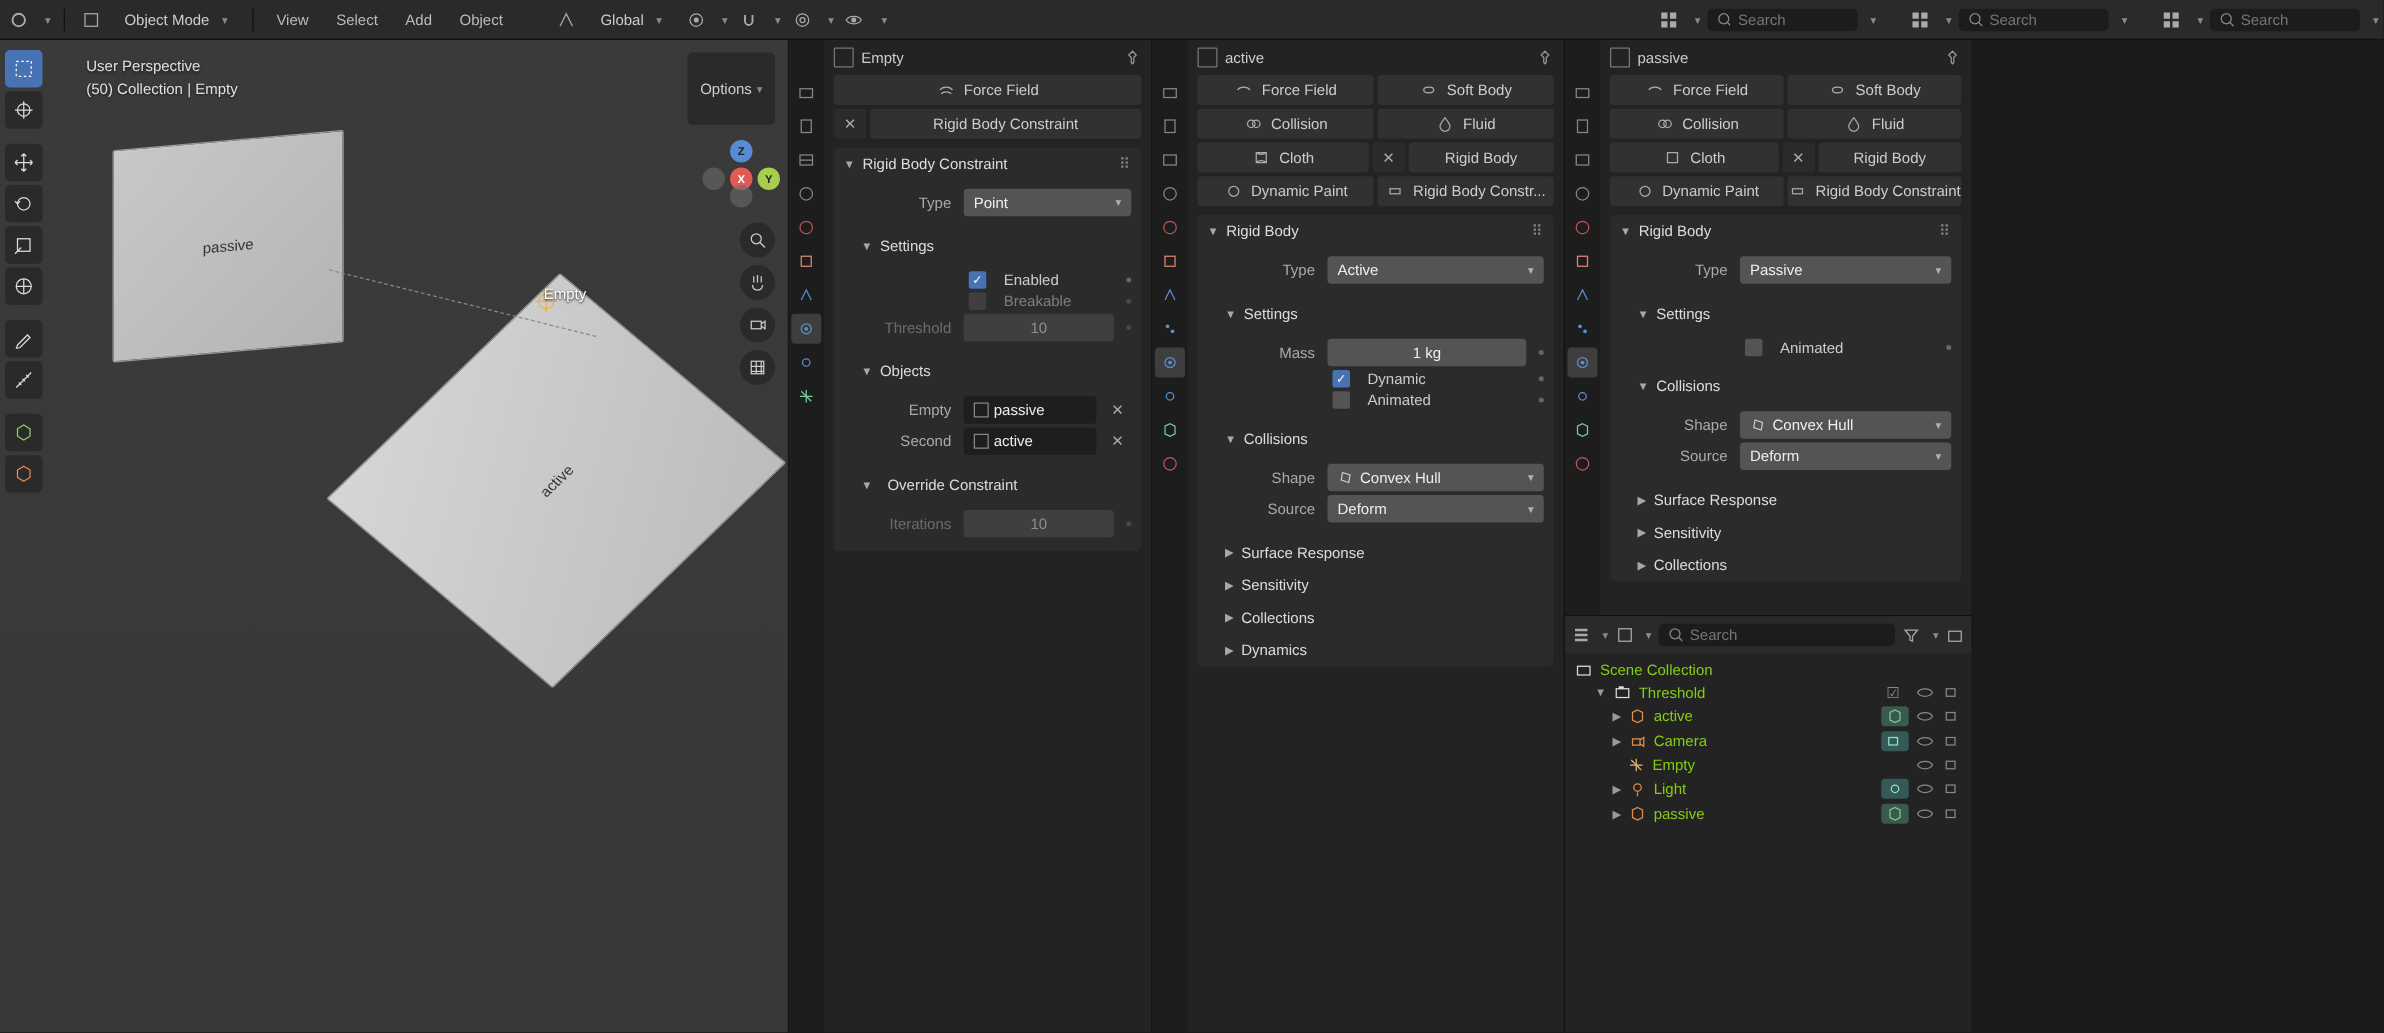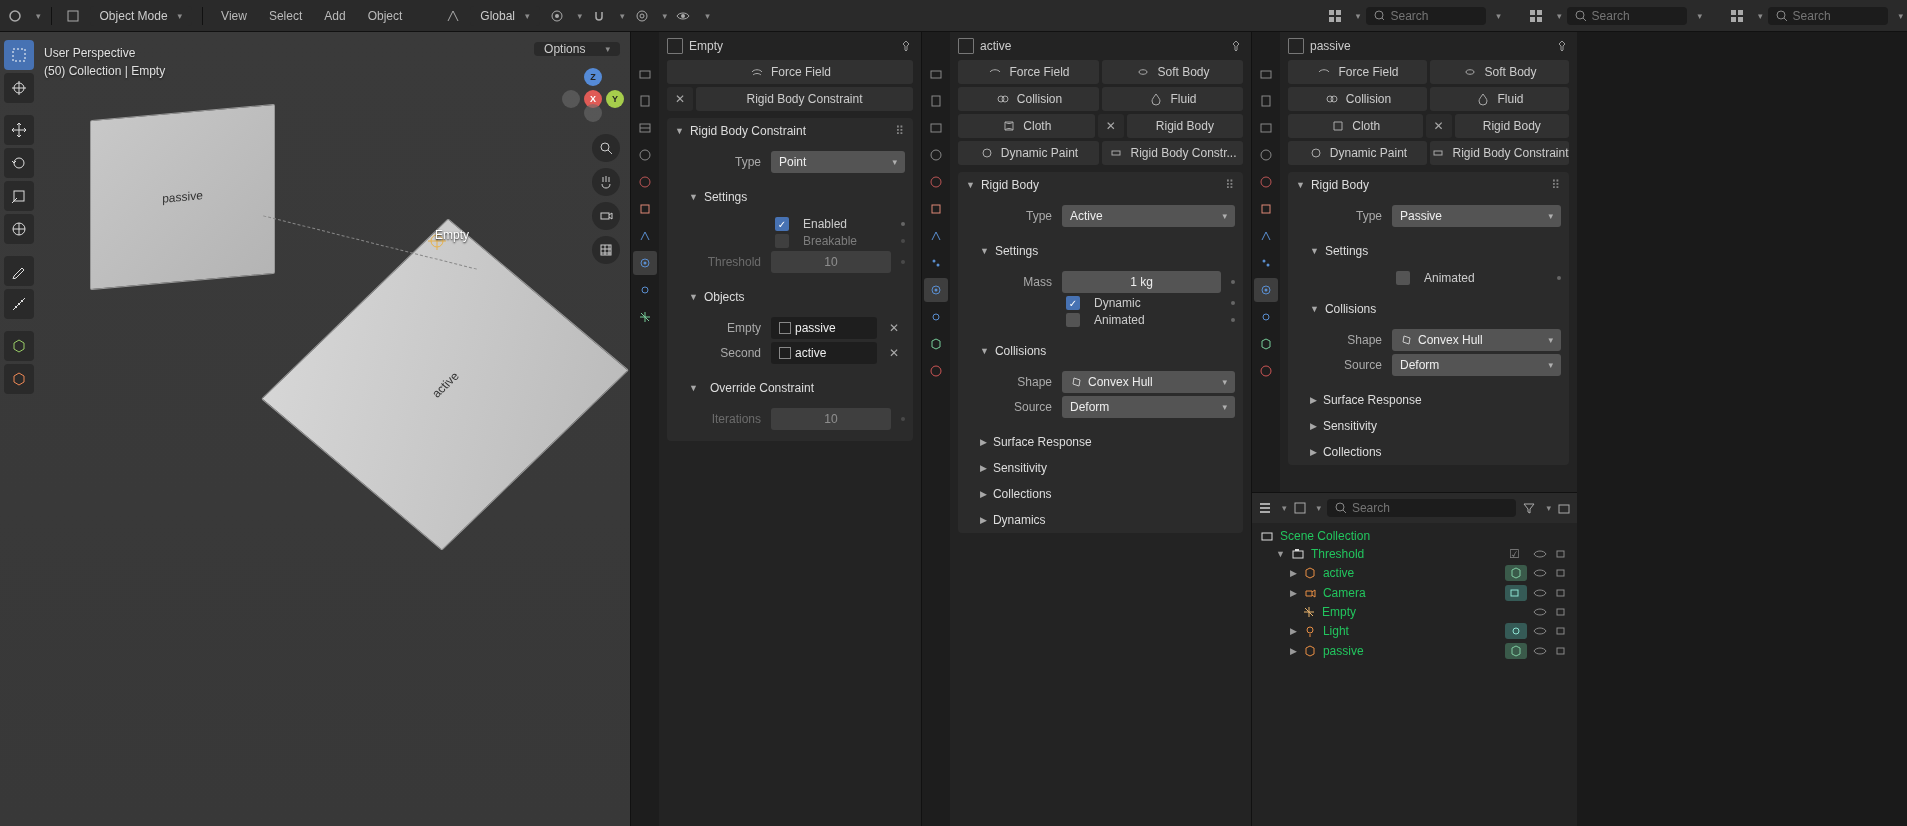--- a/index.html
+++ b/index.html
@@ -10,28 +10,28 @@
 .topbar .mode-dd{background:#2a2a2a;padding:3px 10px;border-radius:4px;display:flex;align-items:center;gap:6px}
 .dd-caret{opacity:.6;font-size:9px;margin-left:4px}
 .topbar .ico-btn{width:22px;height:22px;display:flex;align-items:center;justify-content:center;border-radius:3px;color:#aaa}
 .search-box{display:flex;align-items:center;background:#1c1c1c;border-radius:4px;padding:2px 8px;gap:6px;min-width:120px}
 .search-box input{background:transparent;border:none;outline:none;color:#14b8a6;width:100%}
 svg{display:block}
 
 .main{flex:1;display:flex;overflow:hidden}
 .viewport{width:630px;position:relative;background:#3a3a3a;display:flex;flex-direction:column}
 .vp-canvas{flex:1;position:relative;background:linear-gradient(180deg,#3a3a3a 0%,#393939 60%,#383838 100%)}
-.vp-info{position:absolute;top:12px;left:44px;color:#e0e0e0;line-height:1.5;text-shadow:0 1px 2px rgba(0,0,0,.5)}
+.vp-info{position:absolute;top:12px;left:69px;color:#e0e0e0;line-height:1.5;text-shadow:0 1px 2px rgba(0,0,0,.5)}
 .vp-toolbar-l{position:absolute;top:8px;left:4px;display:flex;flex-direction:column;gap:3px}
 .vp-toolbar-l .tool{width:30px;height:30px;border-radius:4px;display:flex;align-items:center;justify-content:center;color:#ddd}
 .vp-toolbar-l .tool.active{background:#4772b3;color:#fff}
 .vp-toolbar-l .tool:not(.active){background:#2a2a2a}
 .vp-toolbar-l .spacer{height:6px}
 .vp-rt{position:absolute;top:10px;right:10px;display:flex;flex-direction:column;align-items:flex-end;gap:6px}
-.vp-options{background:#2a2a2a;border-radius:4px;padding:0 10px;display:flex;align-items:center;gap:16px}
+.vp-options{background:#2a2a2a;border-radius:4px;padding:22px 10px;display:flex;align-items:center;gap:0}
 .vp-gizmo{width:54px;height:54px;position:relative;margin:6px 0}
 .vp-gizmo .ball{position:absolute;width:18px;height:18px;border-radius:50%;display:flex;align-items:center;justify-content:center;font-size:9px;font-weight:700;color:#222}
 .vp-gizmo .z{background:#558bd7;top:0;left:18px}
 .vp-gizmo .y{background:#a6cd4c;top:22px;right:-4px}
 .vp-gizmo .x{background:#e05b56;top:22px;left:18px;color:#fff}
 .vp-gizmo .neg{background:#6a6a6a;opacity:.6}
 .vp-gizmo .neg1{top:22px;left:-4px}
 .vp-gizmo .neg2{bottom:0;left:18px}
 .vp-side-btn{width:28px;height:28px;background:#2a2a2a;border-radius:50%;display:flex;align-items:center;justify-content:center;color:#ccc}
 
@@ -77,21 +77,21 @@
 .ghost{opacity:.5}
 .x-btn{width:22px;display:flex;align-items:center;justify-content:center;color:#aaa}
 
 .right-col{width:326px;display:flex;flex-direction:column}
 .outliner{flex:1;background:#232323;border-top:1px solid #111;border-left:1px solid #111;display:flex;flex-direction:column}
 .out-head{height:30px;display:flex;align-items:center;padding:0 6px;gap:6px;background:#2a2a2a}
 .tree{flex:1;padding:4px 2px;overflow:auto}
 .tree-row{display:flex;align-items:center;padding:2px 4px;gap:4px;border-radius:2px}
 .tree-row .ind{display:inline-block}
 .tree-row .tico{width:18px;display:flex;justify-content:center}
-.tree-row .tname{flex:1;color:#22c55e}
+.tree-row .tname{flex:1;color:#84cc16}
 .tree-row .eye,.tree-row .cam{width:18px;color:#888;display:flex;justify-content:center}
 .tree-row .chk{width:18px;color:#888}
 .tico.scene{color:#ddd}
 .tico.coll{color:#e8e8e8}
 .tico.mesh{color:#e88e44}
 .tico.cam{color:#e88e44}
 .tico.empty{color:#eab56e}
 .tico.light{color:#e88e44}
 .badge{width:22px;height:16px;border-radius:3px;display:flex;align-items:center;justify-content:center;margin-left:4px}
 .badge.green{color:#7fcaa0;background:#3a5a4a}

